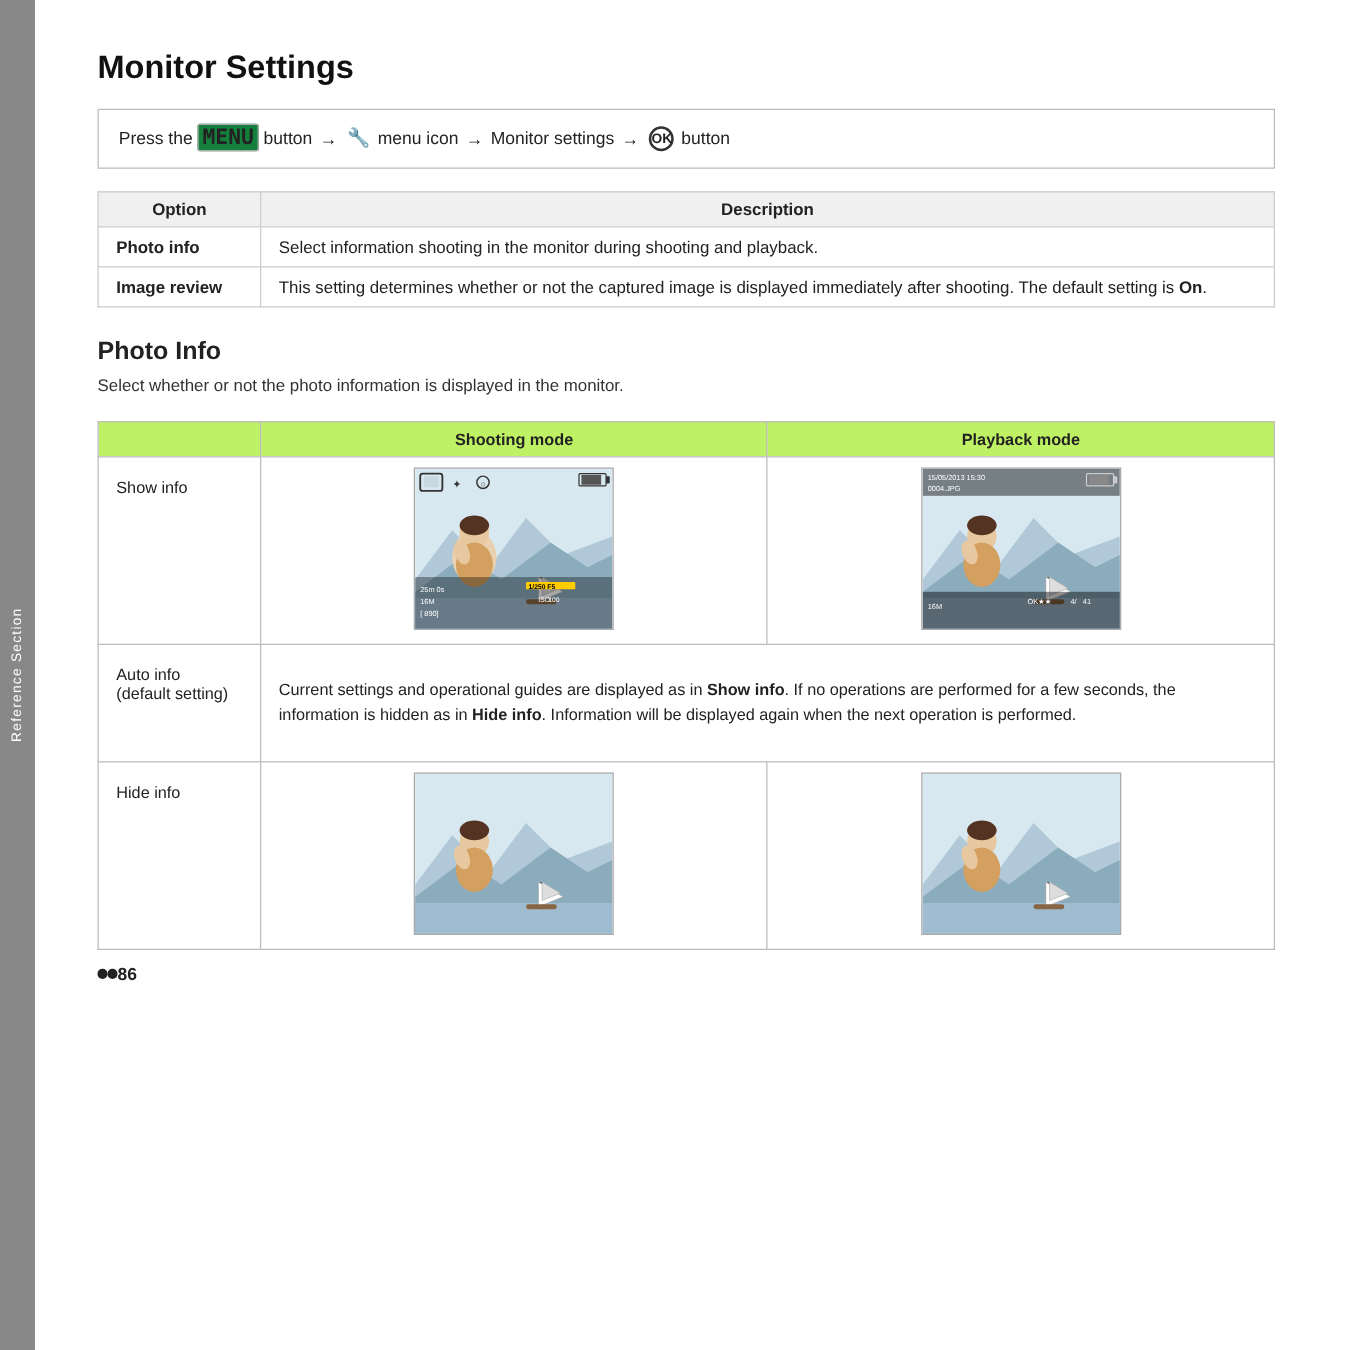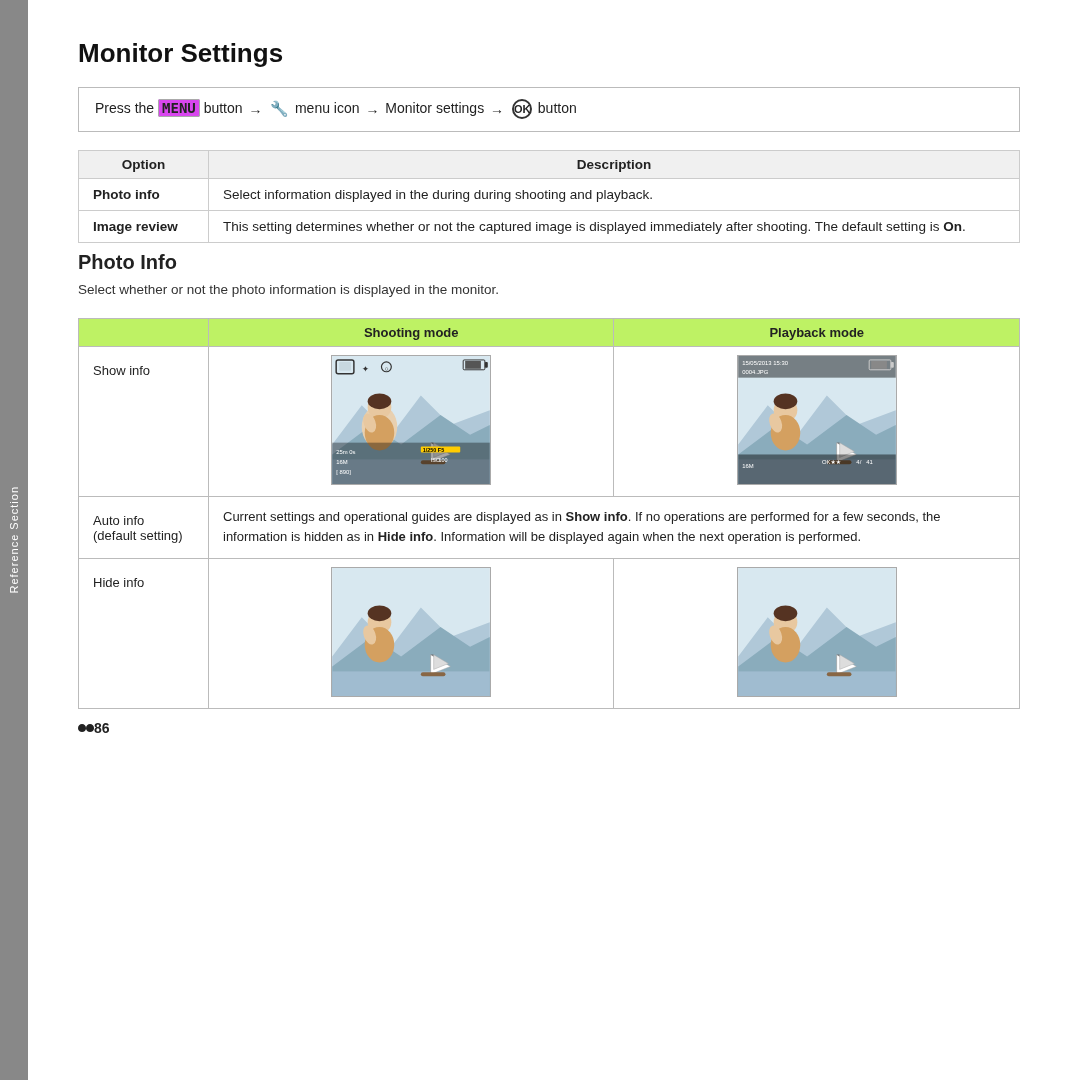--- a/index.html
+++ b/index.html
@@ -24,22 +24,22 @@
       padding: 10px 16px;
       margin-bottom: 18px;
       font-size: 14px;
       line-height: 1.5;
       display: inline-block;
       width: 100%;
     }
     .menu-key {
       font-family: monospace;
       font-weight: bold;
-      font-size: 14px;
-      background: #d946ef;
+      font-size: 17px;
+      background: #15803d;
       border: 1px solid #aaa;
       border-radius: 2px;
       padding: 0 3px;
     }
     .ok-icon {
       display: inline-block;
       width: 20px;
       height: 20px;
       border: 2px solid #333;
       border-radius: 50%;
@@ -57,21 +57,21 @@
     }
     .set-options {
       font-size: 13px;
       margin-bottom: 8px;
       color: #333;
     }
     
     .options-table {
       width: 100%;
       border-collapse: collapse;
-      margin-bottom: 8px;
+      margin-bottom: 24px;
       font-size: 13.5px;
     }
     .options-table th {
       background: #f0f0f0;
       border: 1px solid #ccc;
       padding: 6px 14px;
       text-align: center;
       font-weight: bold;
     }
     .options-table td {
@@ -102,21 +102,21 @@
     }
     .photo-table th {
       background: #bef264;
       border: 1px solid #bbb;
       padding: 6px 10px;
       text-align: center;
       font-weight: bold;
     }
     .photo-table td {
       border: 1px solid #bbb;
-      padding: 10px 14px;
+      padding: 26px 14px;
       vertical-align: middle;
     }
     .photo-table td.label-cell {
       width: 130px;
       font-weight: normal;
       vertical-align: top;
       padding-top: 16px;
     }
     .photo-table td.image-cell {
       text-align: center;
@@ -163,21 +163,21 @@
     <table class="options-table">
       <thead>
         <tr>
           <th>Option</th>
           <th>Description</th>
         </tr>
       </thead>
       <tbody>
         <tr>
           <td>Photo info</td>
-          <td>Select information displayed in the during during shooting and playback.</td>
+          <td>Select information shooting in the monitor during shooting and playback.</td>
         </tr>
         <tr>
           <td>Image review</td>
           <td>This setting determines whether or not the captured image is displayed immediately after shooting. The default setting is <strong>On</strong>.</td>
         </tr>
       </tbody>
     </table>
 
     
     <h2>Photo Info</h2>

